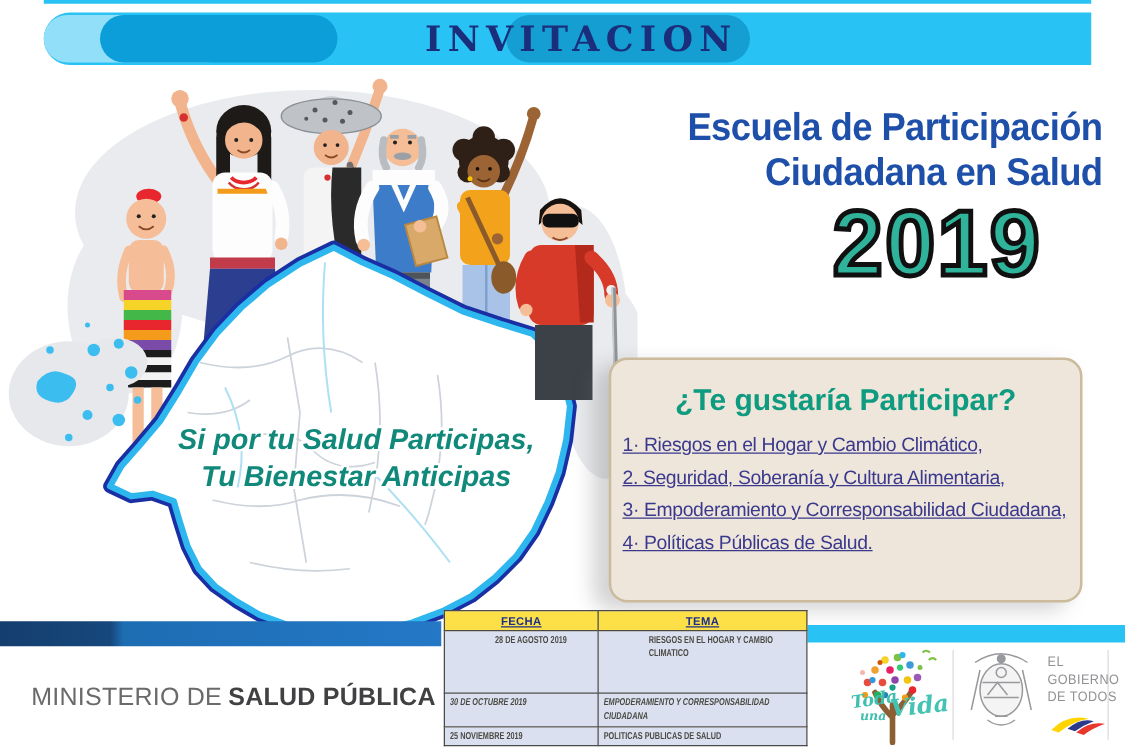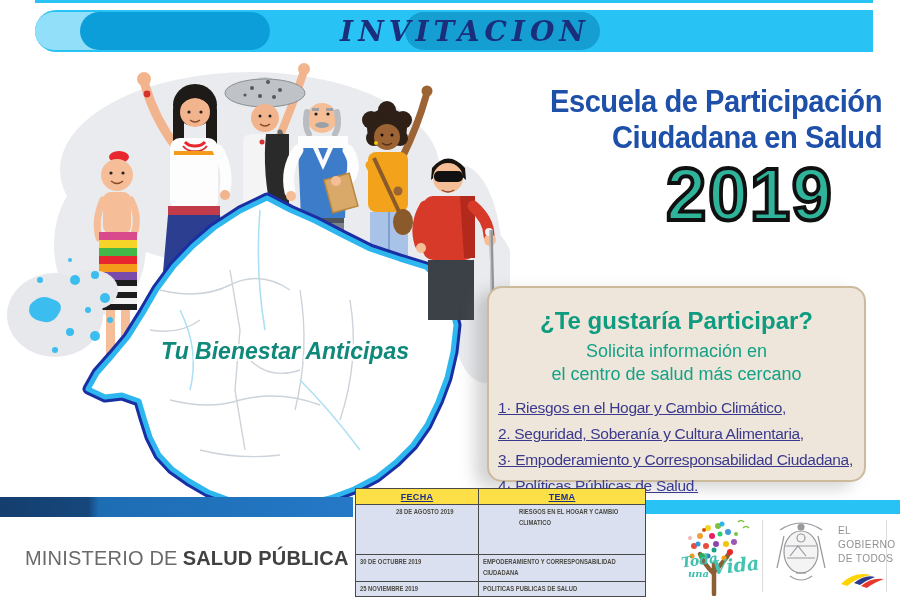--- a/index.html
+++ b/index.html
@@ -10,21 +10,21 @@
   }
   
   .top-line{position:absolute;left:35px;top:0;width:838px;height:3px;background:#29C2F4;}
   .band{position:absolute;left:35px;top:10px;width:838px;height:42px;background:#29C2F4;border-radius:21px 0 0 21px;}
   .band-light{position:absolute;left:35px;top:12px;width:150px;height:38px;border-radius:19px;background:#92DFF9;}
   .band-dark{position:absolute;left:80px;top:12px;width:190px;height:38px;border-radius:19px;background:#0C9ED9;}
   .band-pill{position:absolute;left:405px;top:12px;width:195px;height:38px;border-radius:19px;background:#149ED2;}
   .banner-title{
     position:absolute;left:315px;top:15px;width:300px;text-align:center;
     font-family:"DejaVu Serif","Liberation Serif",serif;font-size:28px;font-weight:700;
-    letter-spacing:5px;color:#1B2E7B;font-style:italic;
+    letter-spacing:5px;color:#1B2E7B;
   }
   
   .people-svg{position:absolute;left:40px;top:50px;width:470px;height:340px;}
   .map-svg{position:absolute;left:0;top:150px;width:520px;height:380px;}
   .front-svg{position:absolute;left:40px;top:50px;width:470px;height:340px;}
   .slogan{
     position:absolute;left:128px;top:336px;width:314px;text-align:center;
     font-size:23px;font-weight:700;font-style:italic;color:#10887A;line-height:1.32;
     text-shadow:-2px -2px 0 #fff,2px -2px 0 #fff,-2px 2px 0 #fff,2px 2px 0 #fff,
                  0 -2px 0 #fff,0 2px 0 #fff,-2px 0 0 #fff,2px 0 0 #fff;
@@ -61,21 +61,21 @@
   .sched th{
     background:#fde047;color:#1B2F8A;font-size:9px;height:16px;width:123px;
     text-decoration:underline;letter-spacing:0.3px;font-weight:700;text-align:center;
   }
   .sched th.c2{width:167px;}
   .sched td{
     background:#DBE0F0;vertical-align:top;padding:2px 4px;font-size:8px;font-weight:700;
     color:#4A4A42;line-height:1.35;overflow:hidden;
   }
   .sched td .ctext{display:inline-block;width:137%;transform:scaleX(0.73);transform-origin:0 0;}
-  .r1 td{height:50px;padding-left:40px;} .r2 td{height:25px;} .r3 td{height:20px;} .r4 td{height:14px;}
+  .r1 td{height:50px;padding-left:40px;} .r2 td{height:25px;} .r3 td{height:20px;font-style:italic;} .r4 td{height:14px;}
   
   .msp{
     position:absolute;left:25px;top:547px;width:312px;text-align:center;
     font-size:20px;letter-spacing:0.2px;color:#6A6A6C;white-space:nowrap;
   }
   .msp .bold{color:#414042;font-weight:700;margin-left:5px;}
   .tuv-svg{position:absolute;left:678px;top:516px;width:72px;height:80px;}
   .tuv-word{position:absolute;font-family:"DejaVu Serif","Liberation Serif",serif;
     font-style:italic;font-weight:700;color:#3FBFAE;}
   .tuv-toda{left:681px;top:552px;font-size:14px;transform:rotate(-8deg);}
@@ -282,35 +282,32 @@
       <circle cx="449" cy="182" r="4" fill="#EFEFEF"></circle>
       <path d="M385,156 Q374,175 380,194" stroke="#D83A2A" stroke-width="11" fill="none" stroke-linecap="round"></path>
       <circle cx="381" cy="198" r="5" fill="#F5BE96"></circle>
       <rect x="388" y="210" width="46" height="60" fill="#3C4148"></rect>
       <line x1="451" y1="180" x2="454" y2="308" stroke="#909498" stroke-width="3.5"></line>
       <line x1="449.8" y1="180" x2="452.8" y2="308" stroke="#C9CCCE" stroke-width="1.2"></line>
     </g>
   </svg>
 
   <div class="slogan">
+    <div>Si por tu Salud Participas,</div>
     <div>Tu Bienestar Anticipas</div>
   </div>
 
   <div class="main-title">
     <div>Escuela de Participación</div>
     <div>Ciudadana en Salud</div>
   </div>
   <div class="year">2019</div>
 
   <div class="info-box">
     <div class="info-heading">¿Te gustaría Participar?</div>
-    <div class="info-sub">
-      <div>Solicita información en</div>
-      <div>el centro de salud más cercano</div>
-    </div>
     <div class="topics">
       <div class="topic">1· Riesgos en el Hogar y Cambio Climático,</div>
       <div class="topic">2. Seguridad, Soberanía y Cultura Alimentaria,</div>
       <div class="topic">3· Empoderamiento y Corresponsabilidad Ciudadana,</div>
       <div class="topic">4· Políticas Públicas de Salud.</div>
     </div>
   </div>
 
   <div class="left-band"></div>
   <div class="right-band"></div>

